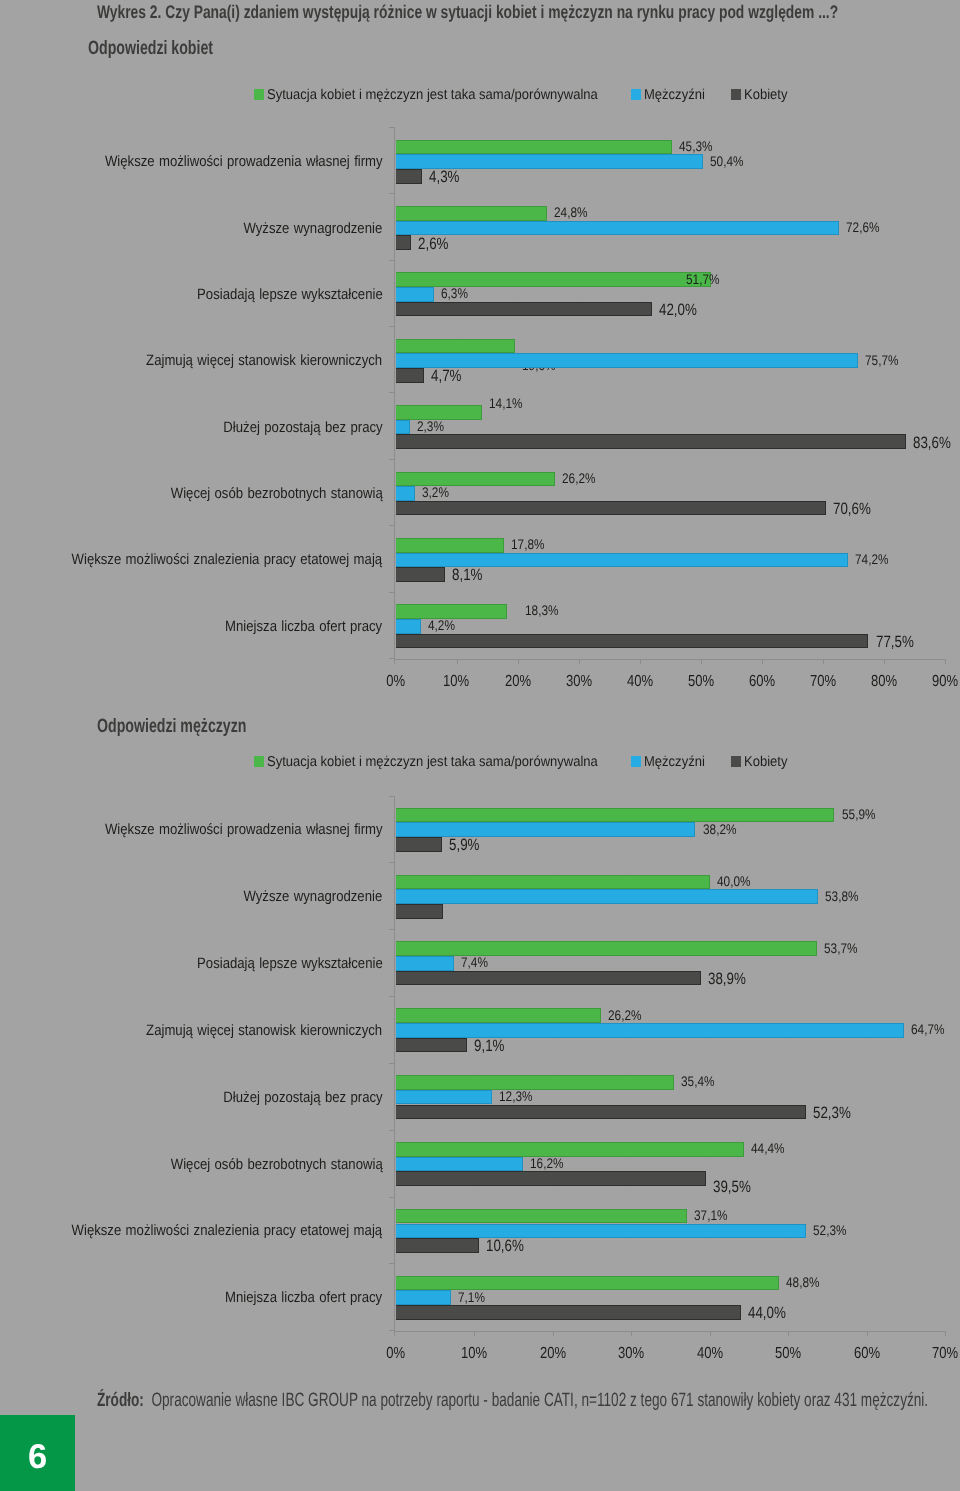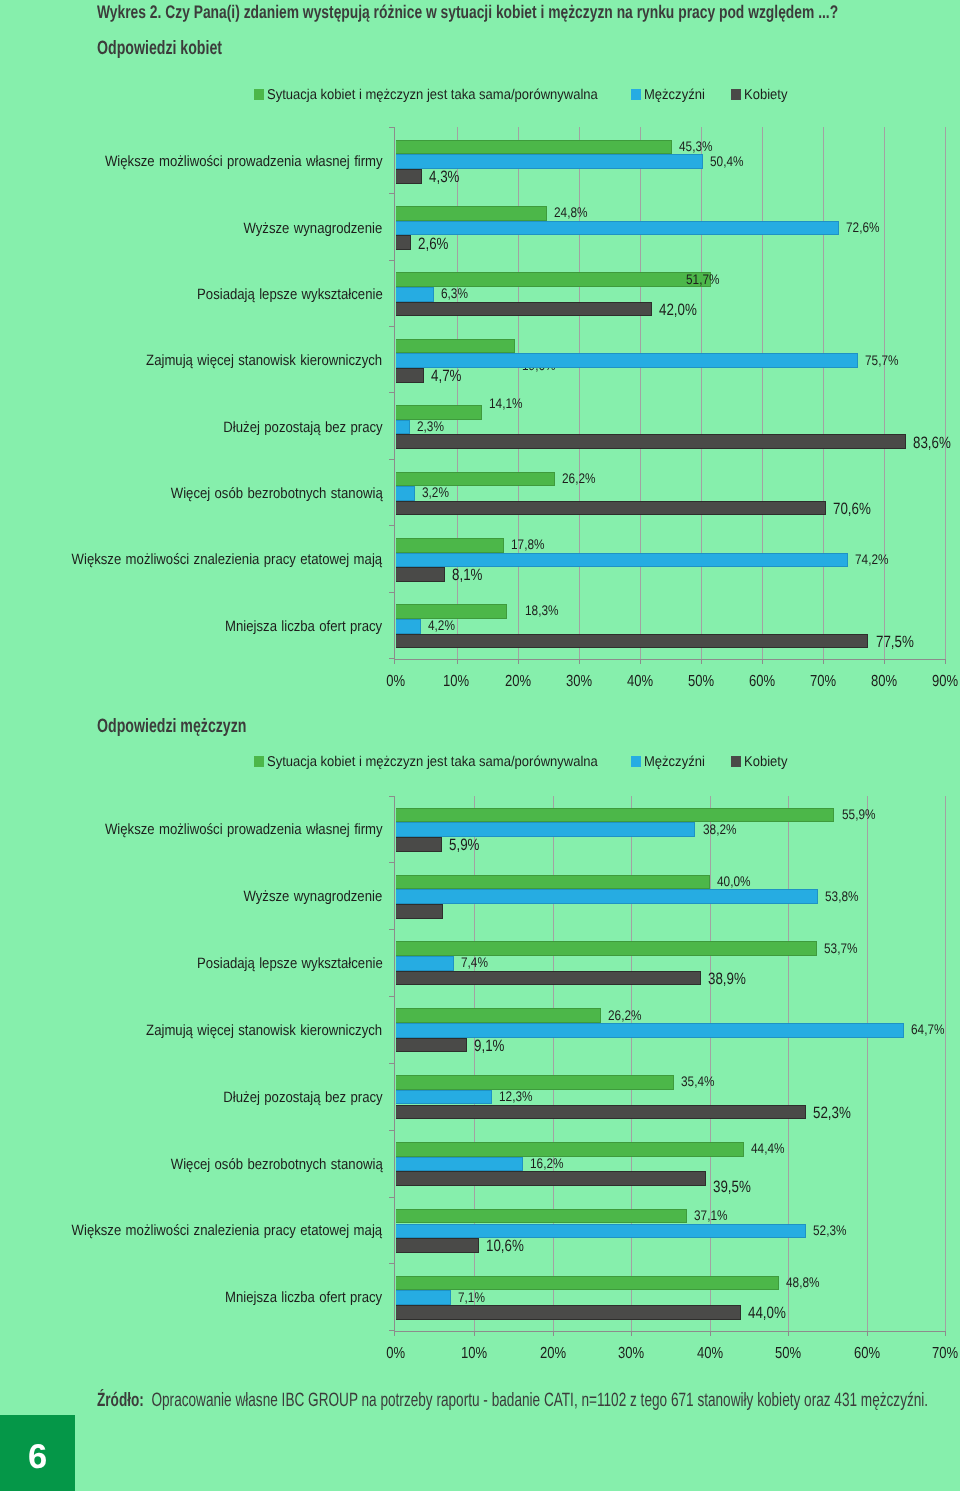--- a/index.html
+++ b/index.html
@@ -1,21 +1,21 @@
 <!DOCTYPE html>
 <html lang="pl"><head>
 <meta charset="utf-8">
 <title>Wykres 2</title>
 <style>
 
   html,body{margin:0;padding:0;}
   body{width:960px;height:1491px;background:#ffffff;font-family:"Liberation Sans",sans-serif;
        color:#3c3c3b;position:relative;overflow:hidden;
        -webkit-font-smoothing:antialiased;text-rendering:geometricPrecision;}
-  .pg{position:absolute;left:0;top:0;width:960px;height:1491px;background:#86efac;}
+  .pg{position:absolute;left:0;top:0;width:960px;height:1491px;background:#a3a3a3;}
 
   .cond{display:inline-block;white-space:nowrap;transform-origin:0% 50%;}
 
   #title{position:absolute;left:97px;top:2.6px;height:18px;line-height:18px;}
   #title .cond{font-weight:bold;font-size:18.3px;line-height:18px;color:#3c3c3b;transform:scaleX(0.757);}
 
   .sec-head{position:absolute;height:16px;line-height:16px;}
   .sec-head .cond{font-weight:bold;font-size:19.4px;line-height:16px;color:#3c3c3b;transform:scaleX(0.73);}
 
   .legend{position:absolute;height:13px;}
@@ -45,21 +45,21 @@
   #pagenum{position:absolute;left:0;top:1415.4px;width:75px;height:76px;}
   #pagenum .num{position:absolute;left:0;top:4.0px;width:75px;height:76px;color:#ffffff;
       font-weight:bold;font-size:34.5px;line-height:76px;text-align:center;}
 
 </style>
 </head>
 <body>
 
 <div class="pg">
 <div id="title"><span class="cond">Wykres 2. Czy Pana(i) zdaniem występują różnice w sytuacji kobiet i mężczyzn na rynku pracy pod względem ...?</span></div>
-<div class="sec-head" style="left:97px;top:40.3px"><span class="cond">Odpowiedzi kobiet</span></div>
+<div class="sec-head" style="left:88px;top:40.3px"><span class="cond">Odpowiedzi kobiet</span></div>
 <div class="legend" style="left:254.2px;top:88.0px;width:560px">
 <div class="li" style="left:0.0px">
         <span class="sw" style="background:#4CB749"></span>
         <span class="lt"><span class="cond">Sytuacja kobiet i mężczyzn jest taka sama/porównywalna</span></span>
       </div>
 <div class="li" style="left:377.0px">
         <span class="sw" style="background:#26ACE2"></span>
         <span class="lt"><span class="cond">Mężczyźni</span></span>
       </div>
 <div class="li" style="left:477.0px">

